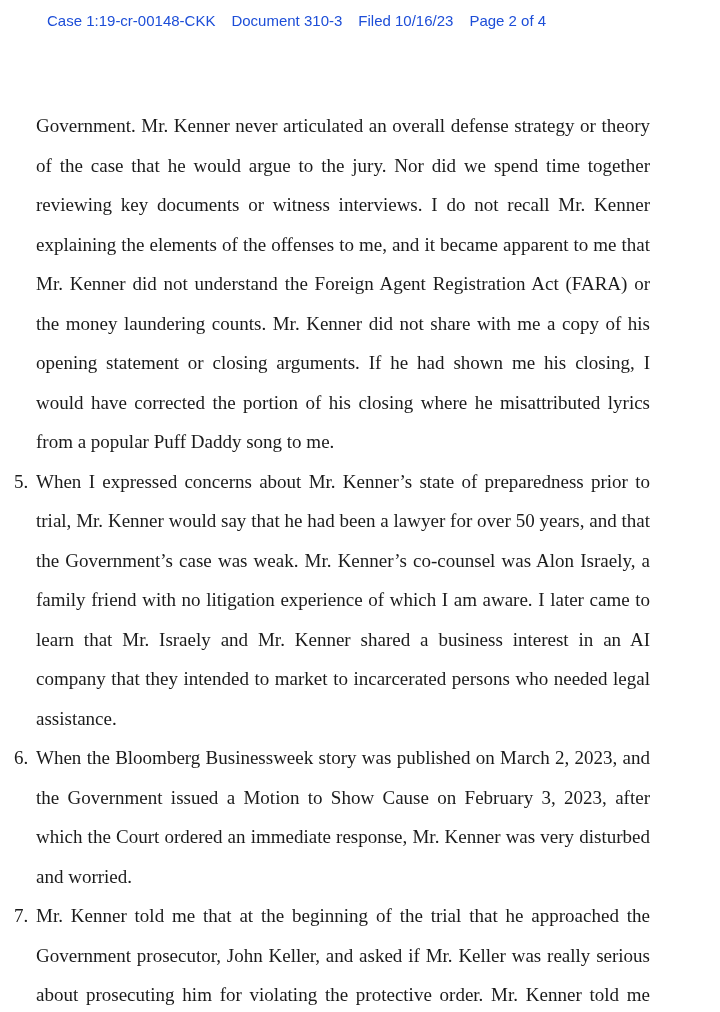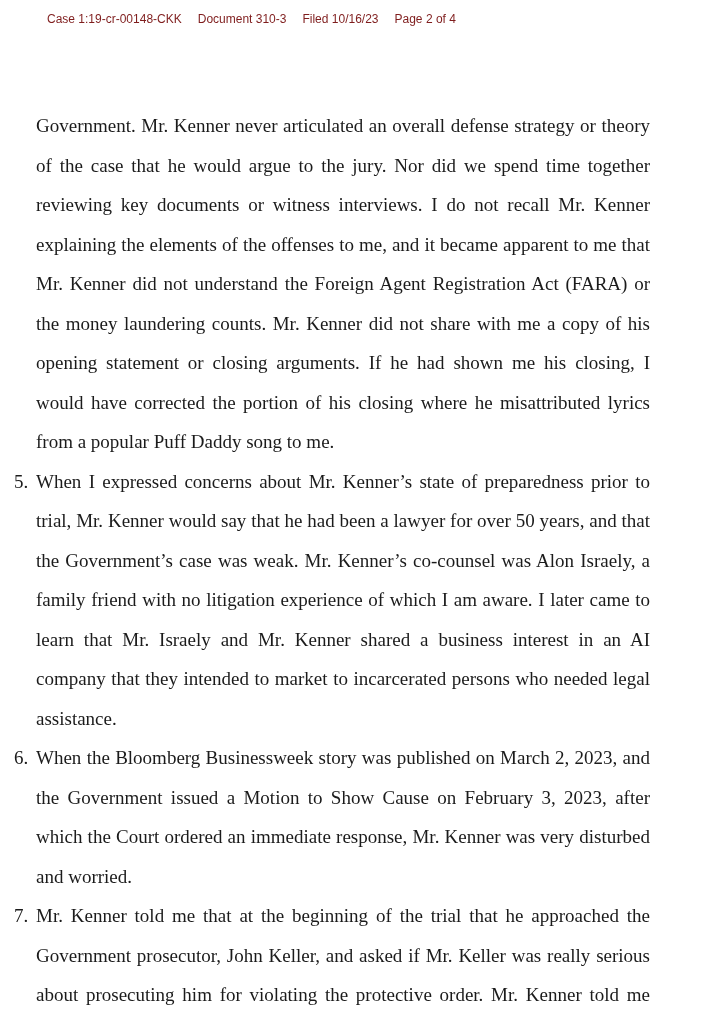--- a/index.html
+++ b/index.html
@@ -16,22 +16,22 @@
     height: 1012px;
     background: #ffffff;
     overflow: hidden;
   }
   .pacer-header {
     position: absolute;
     top: 12px;
     left: 47px;
     right: 20px;
     font-family: "Liberation Sans", sans-serif;
-    font-size: 12px;
-    color: #7f1d1d;
+    font-size: 15px;
+    color: #1d4ed8;
     white-space: nowrap;
   }
   .pacer-header .seg { margin-right: 16px; }
   .pacer-header .seg:last-child { margin-right: 0; }
   .doc-body {
     position: absolute;
     top: 106px;
     left: 36px;
     width: 614px;
     font-size: 19px;

